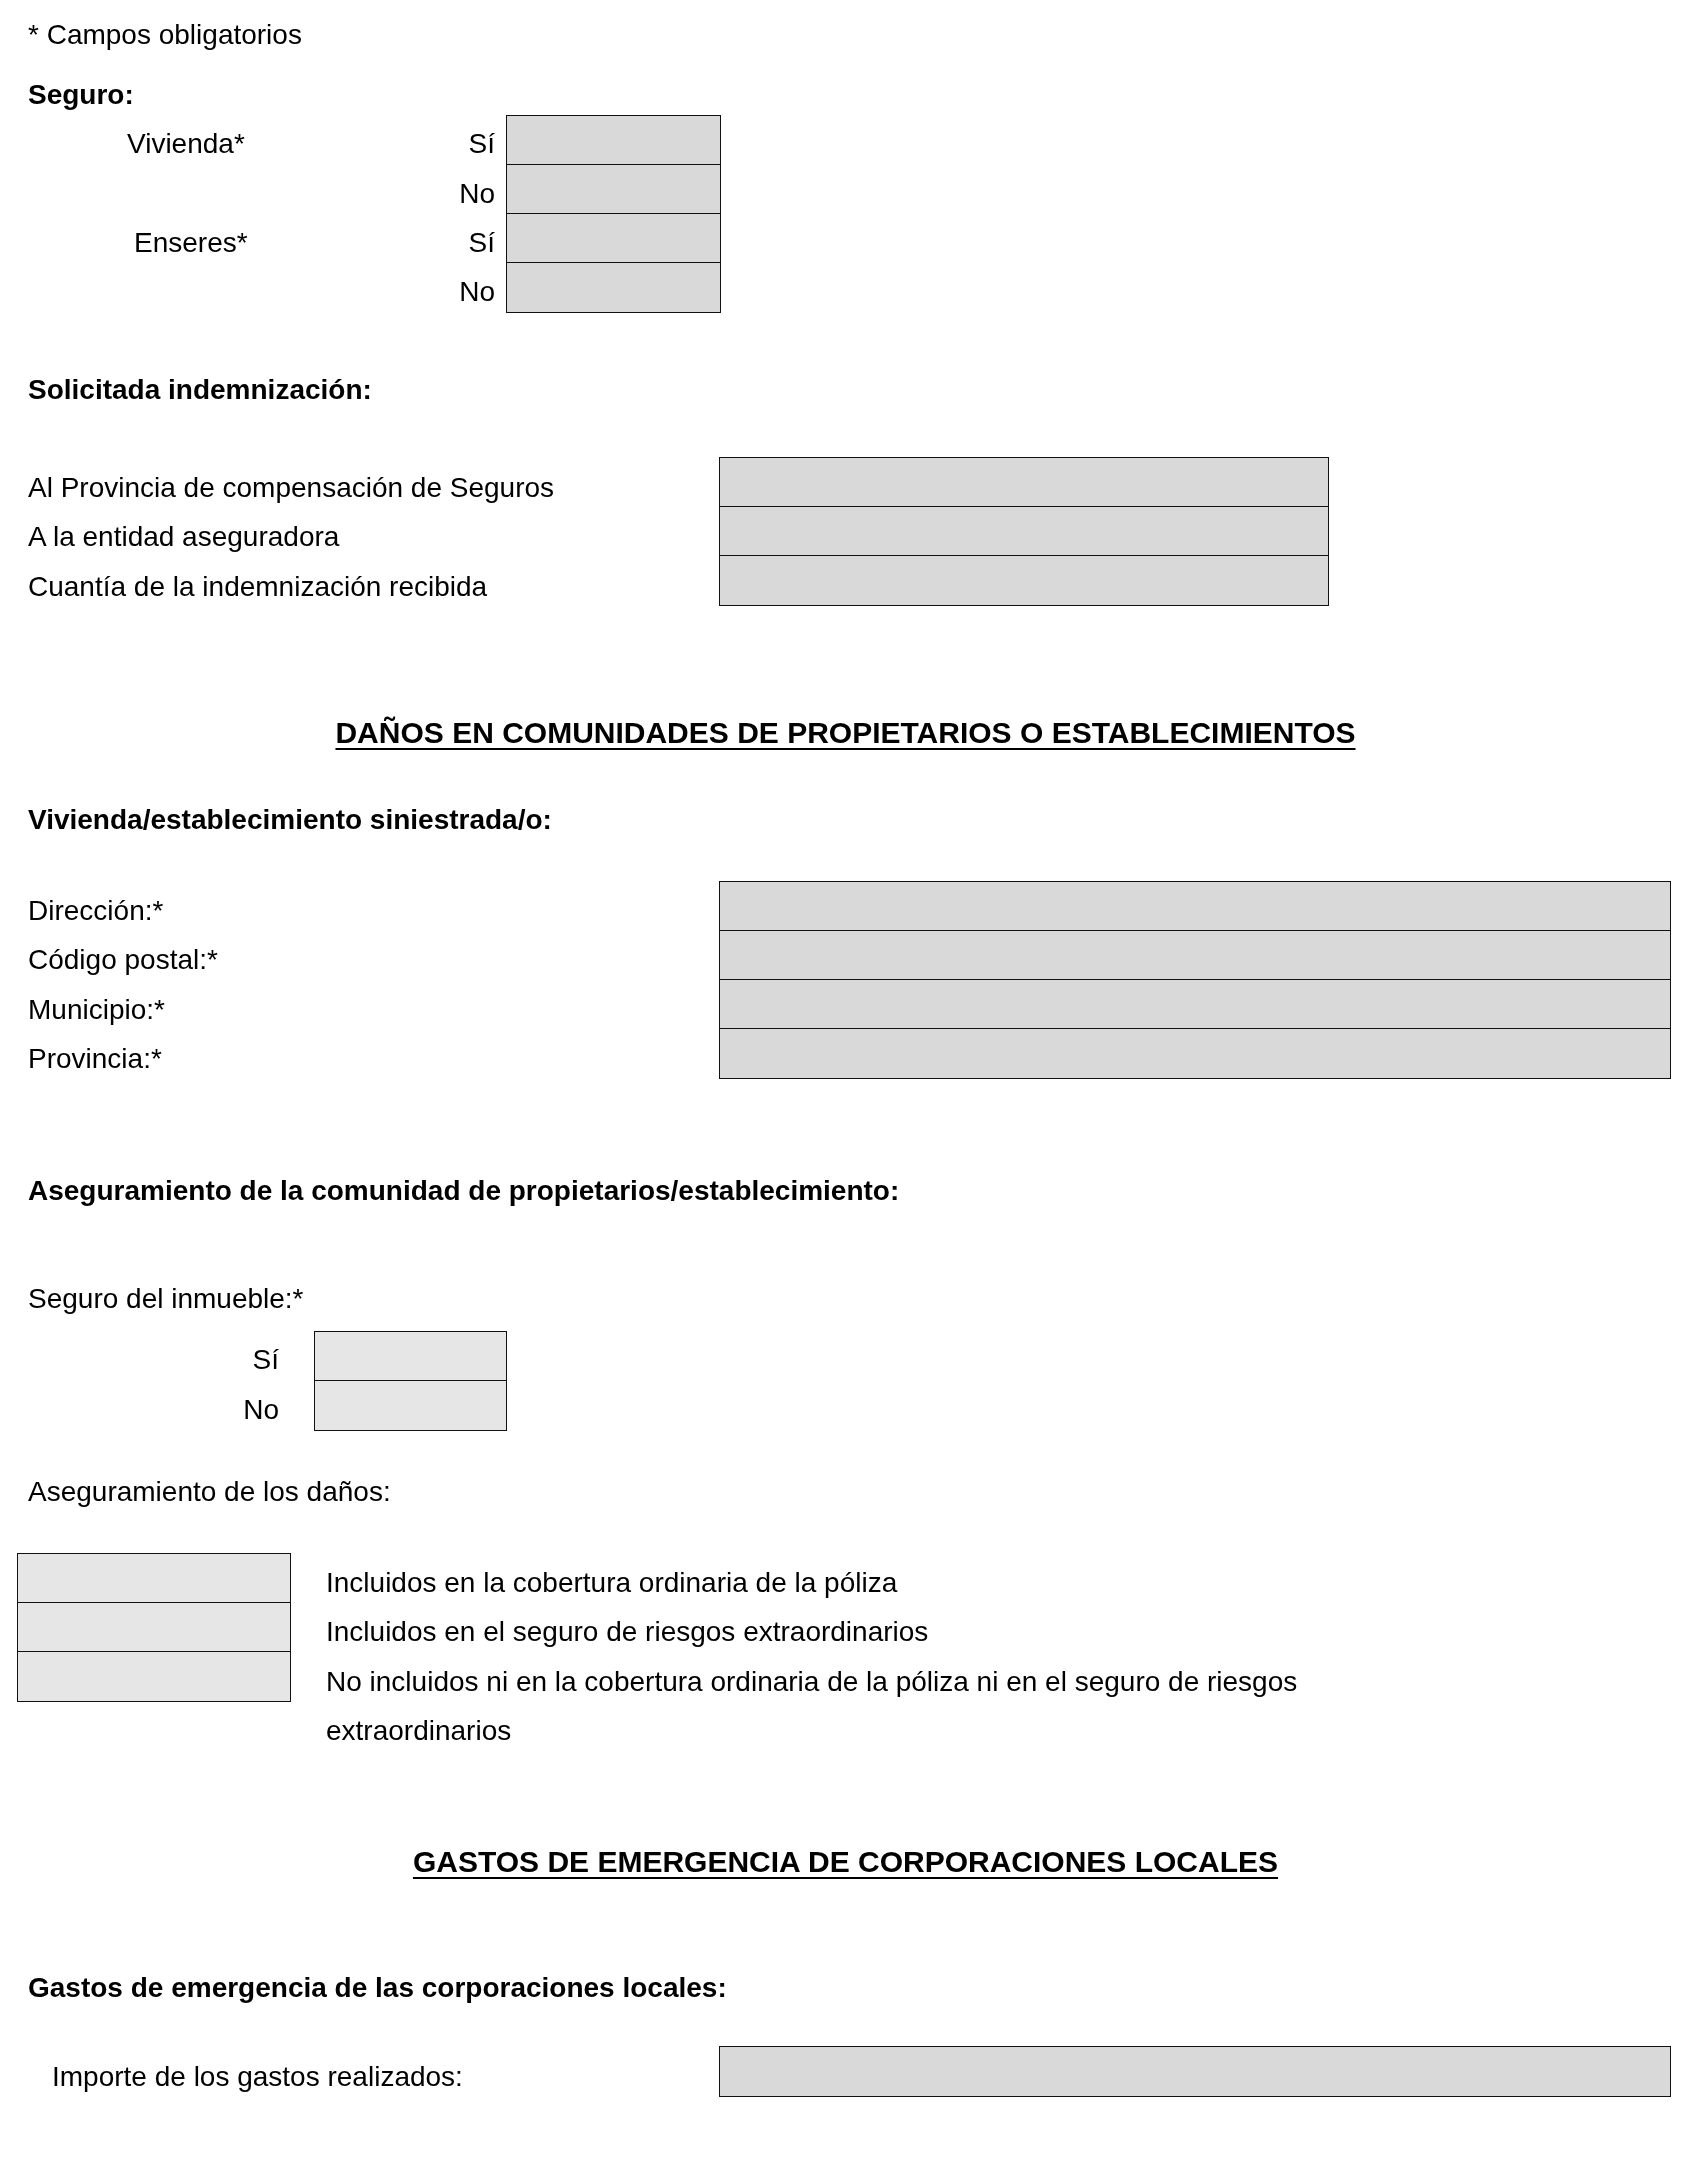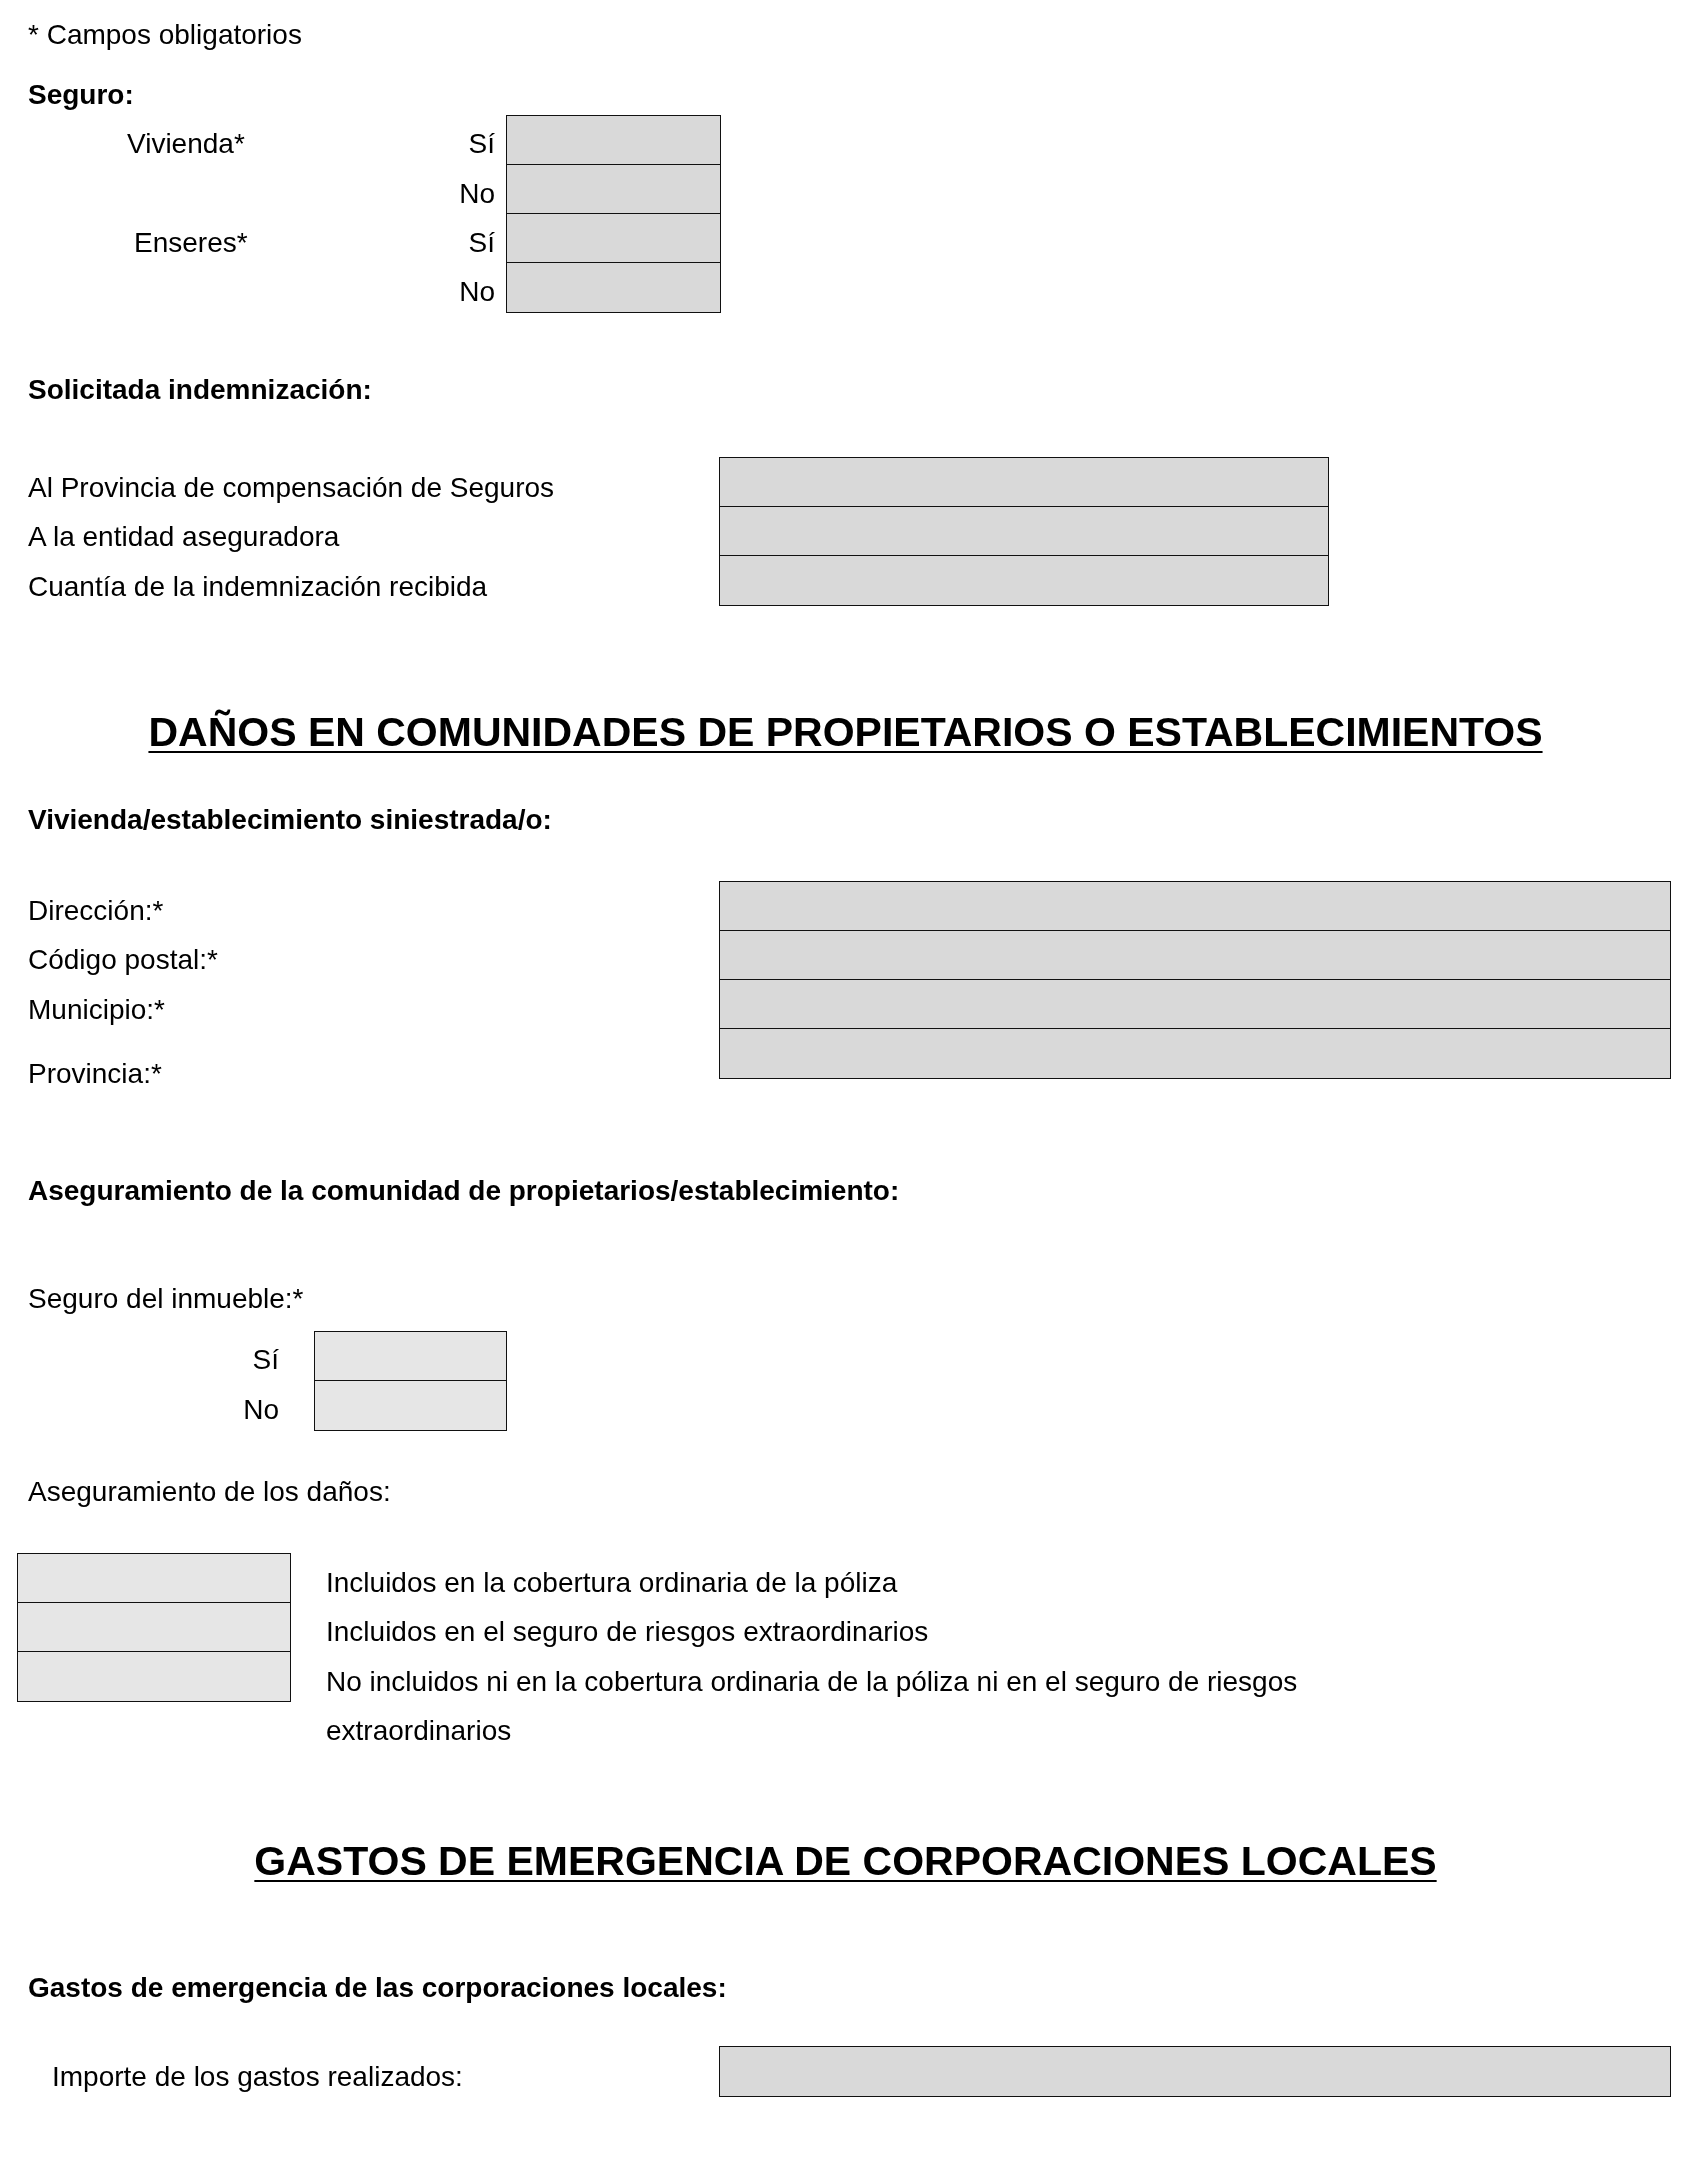--- a/index.html
+++ b/index.html
@@ -1,21 +1,21 @@
 <!DOCTYPE html>
 <html style="font-size:12.7px"><head>
 <meta charset="utf-8">
 <style>
   html, body { margin:0; padding:0; background:#ffffff; }
   body { width:1691px; height:2183px; position:relative; overflow:hidden;
          font-family:"Liberation Sans", sans-serif; color:#000; }
   .t { position:absolute; font-size:28px; line-height:49px; white-space:nowrap; }
   .b { font-weight:bold; }
   .r { text-align:right; }
-  .h { position:absolute; left:0; width:1691px; text-align:center; font-size:41px; font-weight:bold;
+  .h { position:absolute; left:0; width:1691px; text-align:center; font-size:30px; font-weight:bold;
        text-decoration:underline; text-underline-offset:4.8px; text-decoration-thickness:2.4px; line-height:49px; }
   .box { position:absolute; border:1.6px solid #111; box-sizing:border-box; }
   .cell { height:49px; box-sizing:border-box; background:#d9d9d9; border-bottom:1.6px solid #111; }
   .cell:last-child { border-bottom:none; }
   .light .cell { background:#e6e6e6; }
 </style>
 </head>
 <body>
 
 <div class="t" style="left:28px; top:9.5px;">* Campos obligatorios</div>
@@ -42,21 +42,21 @@
   <div class="cell"></div>
   <div class="cell"></div>
   <div class="cell"></div>
 </div>
 
 <div class="h" style="top:708px;">DAÑOS EN COMUNIDADES DE PROPIETARIOS O ESTABLECIMIENTOS</div>
 <div class="t b" style="left:28px; top:795px;">Vivienda/establecimiento siniestrada/o:</div>
 <div class="t" style="left:28px; top:886px;">Dirección:*</div>
 <div class="t" style="left:28px; top:935px;">Código postal:*</div>
 <div class="t" style="left:28px; top:985px;">Municipio:*</div>
-<div class="t" style="left:28px; top:1034px;margin-top:15px;">Provincia:*</div>
+<div class="t" style="left:28px; top:1034px;">Provincia:*</div>
 <div class="box" style="left:719px; top:881px; width:952px;">
   <div class="cell"></div>
   <div class="cell"></div>
   <div class="cell"></div>
   <div class="cell"></div>
 </div>
 
 <div class="t b" style="left:28px; top:1166px;">Aseguramiento de la comunidad de propietarios/establecimiento:</div>
 <div class="t" style="left:28px; top:1246px;margin-top:28px;">Seguro del inmueble:*</div>
 <div class="t r" style="left:199px; width:80px; top:1335px;">Sí</div>

